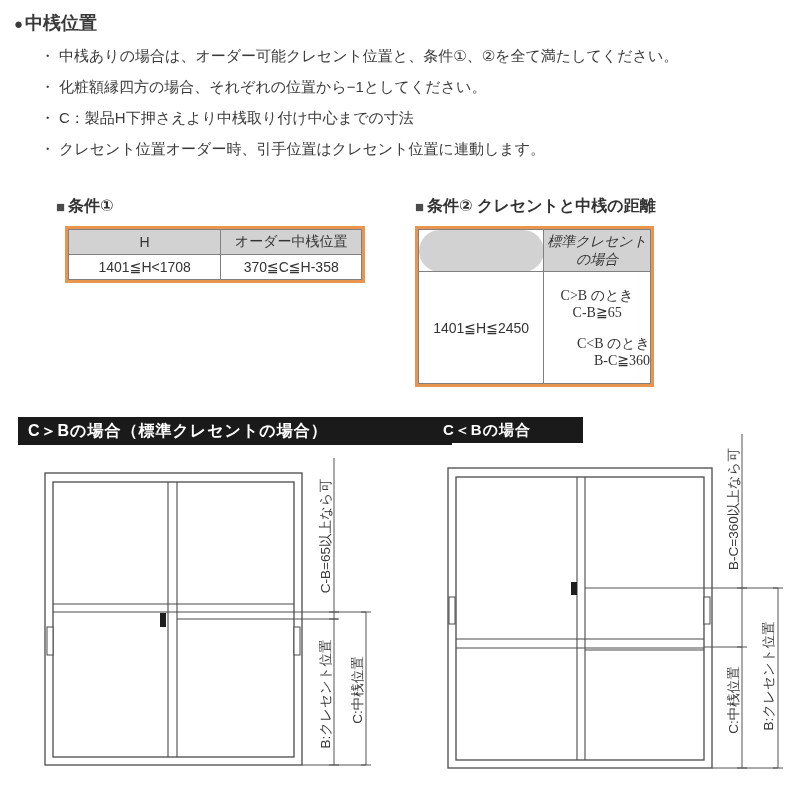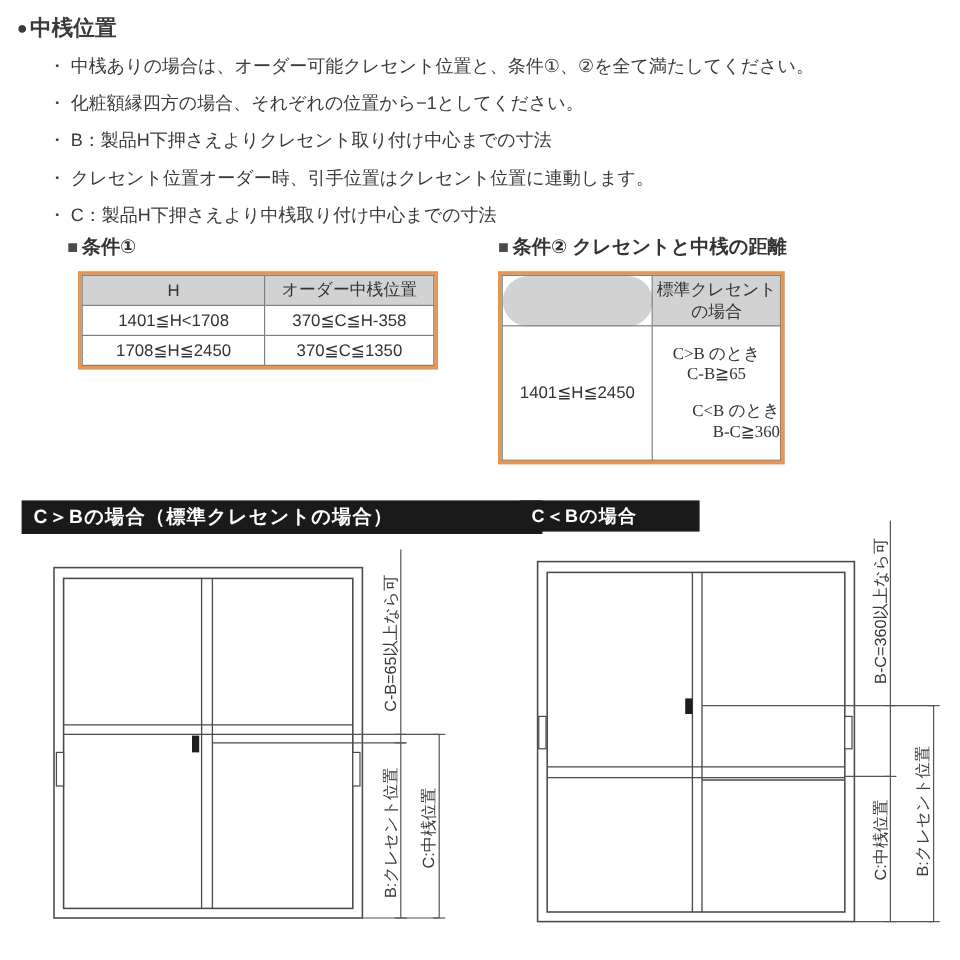--- a/index.html
+++ b/index.html
@@ -27,21 +27,21 @@
   
   .otable { position: absolute; border: 3px solid #E8954F; background: #fff; }
   #table1 { left: 65px; top: 226px; width: 300px; }
   #table2 { left: 415px; top: 226px; width: 239px; height: 161px; }
   table { border-collapse: collapse; width: 100%; height: 100%; }
   td, th { border: 1px solid #808080; font-size: 14px; font-weight: normal;
     text-align: center; vertical-align: middle; color:#333; }
   tr.head td, tr.head th { background: #D2D2D2; }
   #table1 tr { height: 25px; }
   #table1 td:first-child { width: 52%; }
-  #table2 tr.head { height: 42px; }
+  #table2 tr.head { height: 42px; font-style: italic; }
   #table2 td:first-child { width: 54%; border-radius: 25px; }
   #table2 .cases { padding: 8px 0; line-height: 17px; font-family: Liberation Serif, serif; }
   #table2 .case-group + .case-group { margin-top: 14px; text-align: right; }
 
   
   .black-bar { position: absolute; background: #1a1a1a; color: #ffffff; font-weight: bold;
     display: flex; align-items: center; padding-left: 10px; letter-spacing: 1px; }
   #bar-left { left: 18px; top: 417px; width: 434px; height: 28px; font-size: 16px; }
   #bar-right { left: 433px; top: 417px; width: 150px; height: 26px; font-size: 15px; }
 
@@ -62,43 +62,38 @@
 <div class="page">
 
   <div class="doc-title">
     <span class="marker">●</span>
     <span>中桟位置</span>
   </div>
 
   <ul class="notes">
     <li><span class="b">・</span><span>中桟ありの場合は、オーダー可能クレセント位置と、条件①、②を全て満たしてください。</span></li>
     <li><span class="b">・</span><span>化粧額縁四方の場合、それぞれの位置から−1としてください。</span></li>
-    <li><span class="b">・</span><span>B：製品H下押さえよりクレセント取り付け中心までの寸法</span></li>
+    <li><span class="b">・</span><span>C：製品H下押さえより中桟取り付け中心までの寸法</span></li>
     <li><span class="b">・</span><span>クレセント位置オーダー時、引手位置はクレセント位置に連動します。</span></li>
-    <li><span class="b">・</span><span>C：製品H下押さえより中桟取り付け中心までの寸法</span></li>
   </ul>
 
   <div class="sec-head" id="cond1-head">
     <span class="marker">■</span>
     <span>条件①</span>
   </div>
   <div class="otable" id="table1">
     <table>
       <tbody>
           <tr class="head">
         <td>H</td>
         <td>オーダー中桟位置</td>
       </tr>
       <tr>
         <td>1401≦H&lt;1708</td>
         <td>370≦C≦H-358</td>
-      </tr>
-      <tr>
-        <td>1708≦H≦2450</td>
-        <td>370≦C≦1350</td>
       </tr>
     </tbody>
       </table>
   </div>
 
   <div class="sec-head" id="cond2-head">
     <span class="marker">■</span>
     <span>条件② クレセントと中桟の距離</span>
   </div>
   <div class="otable" id="table2">

